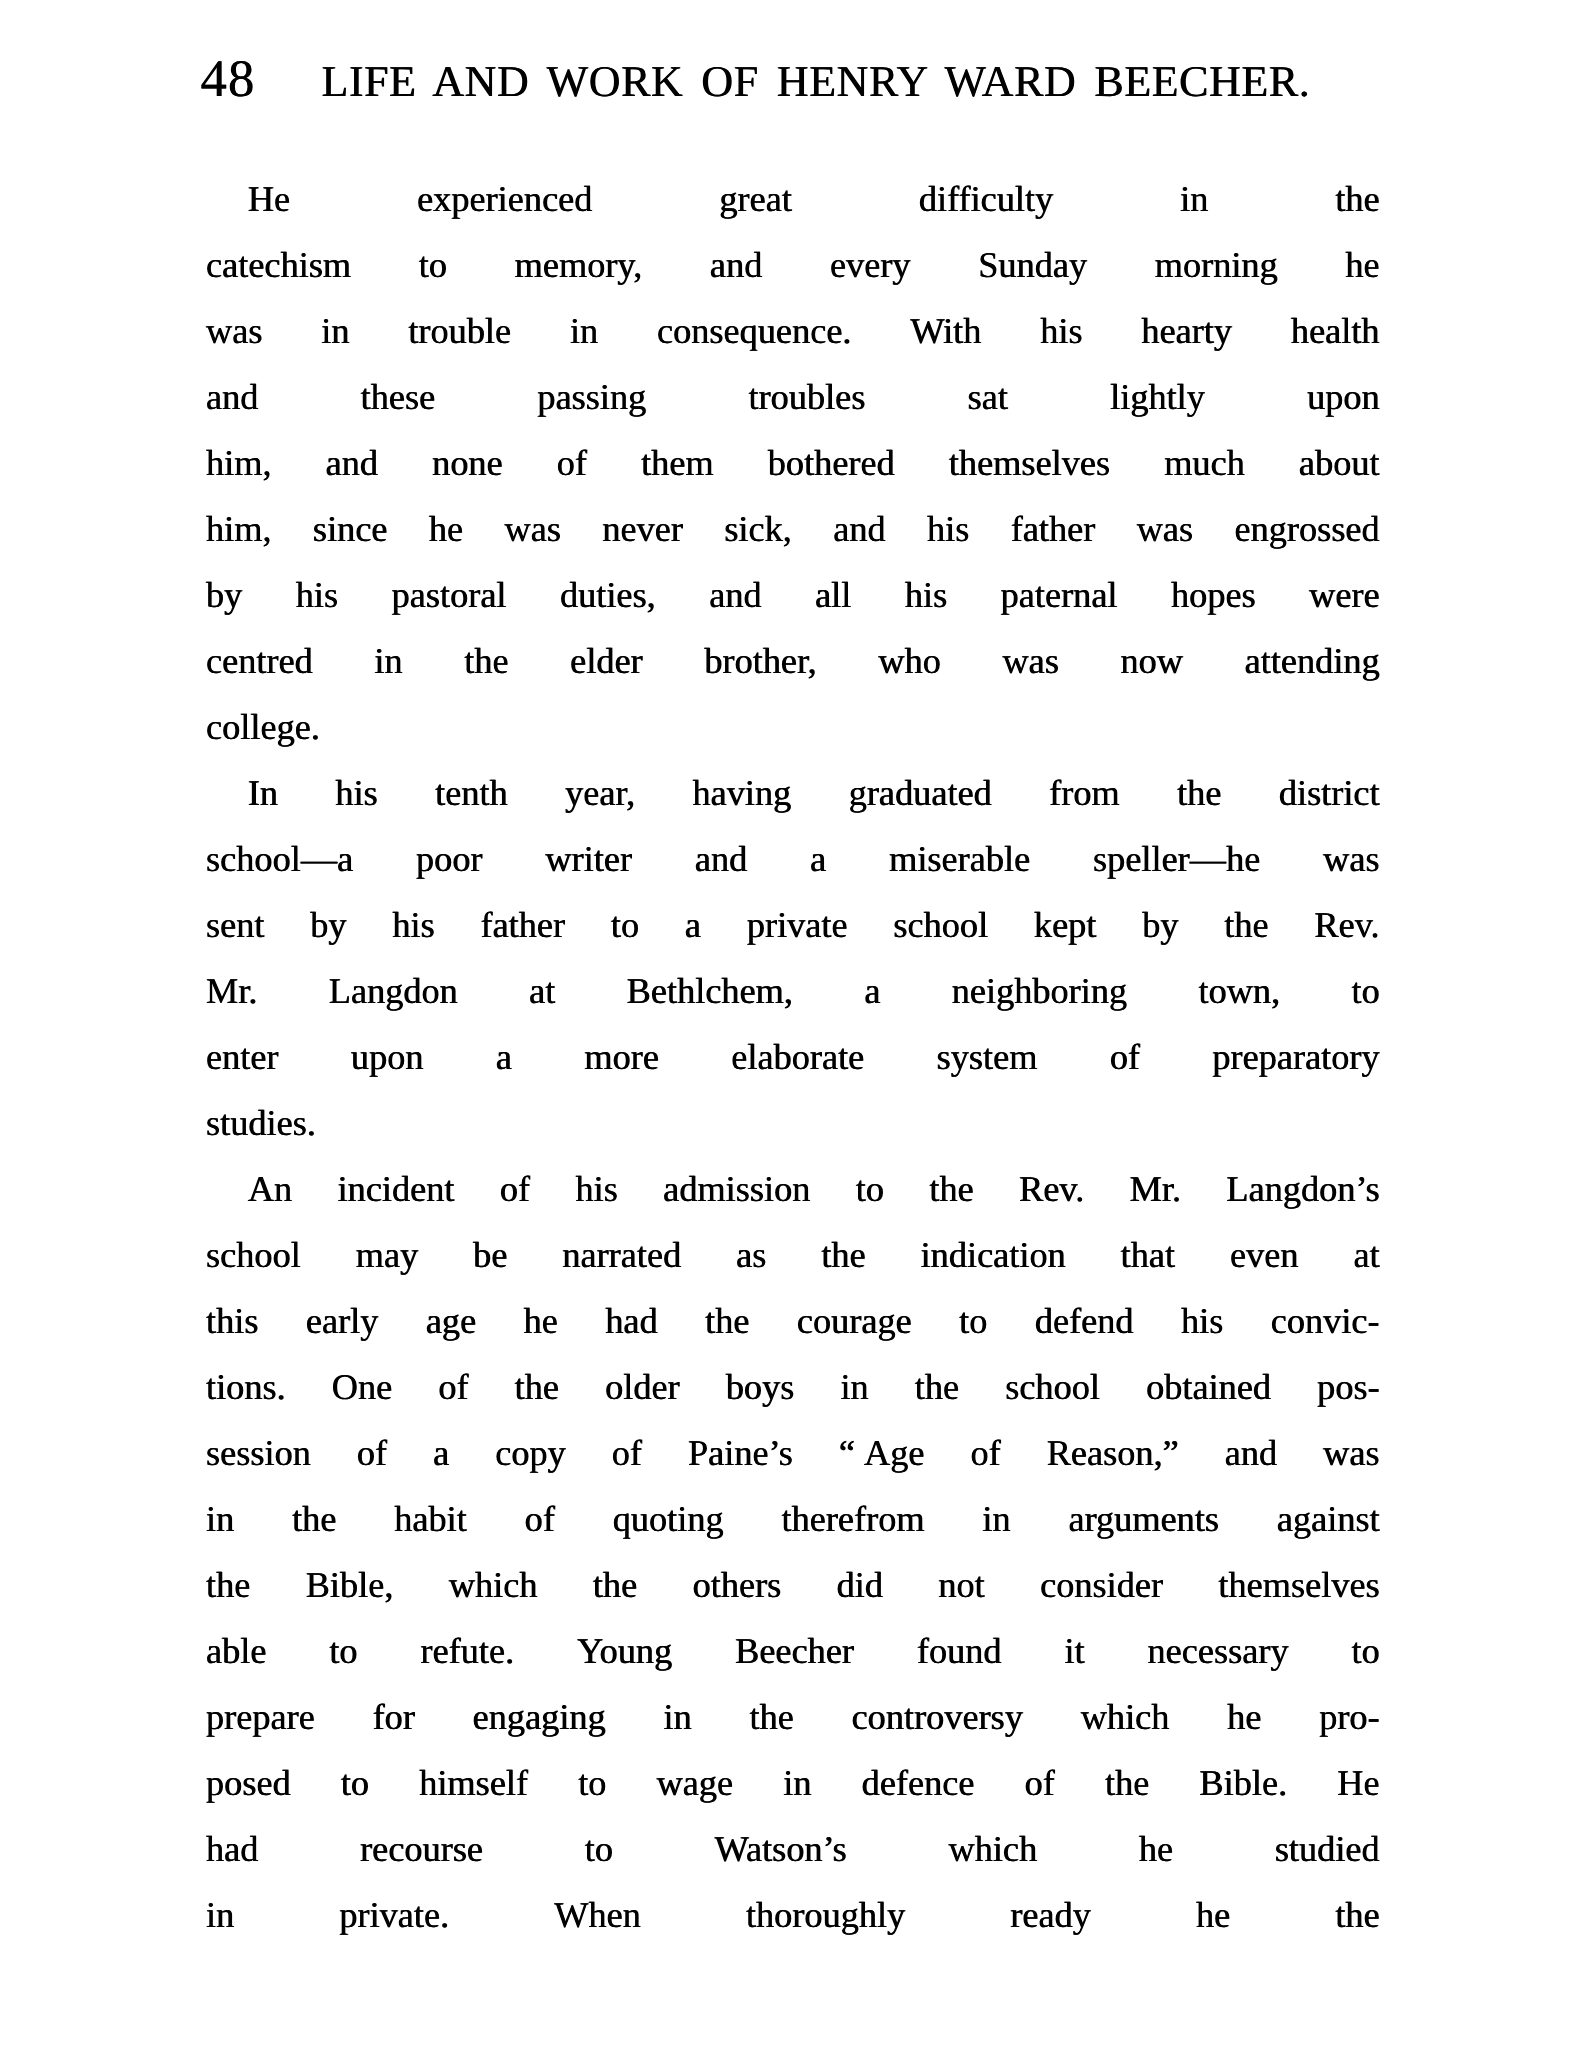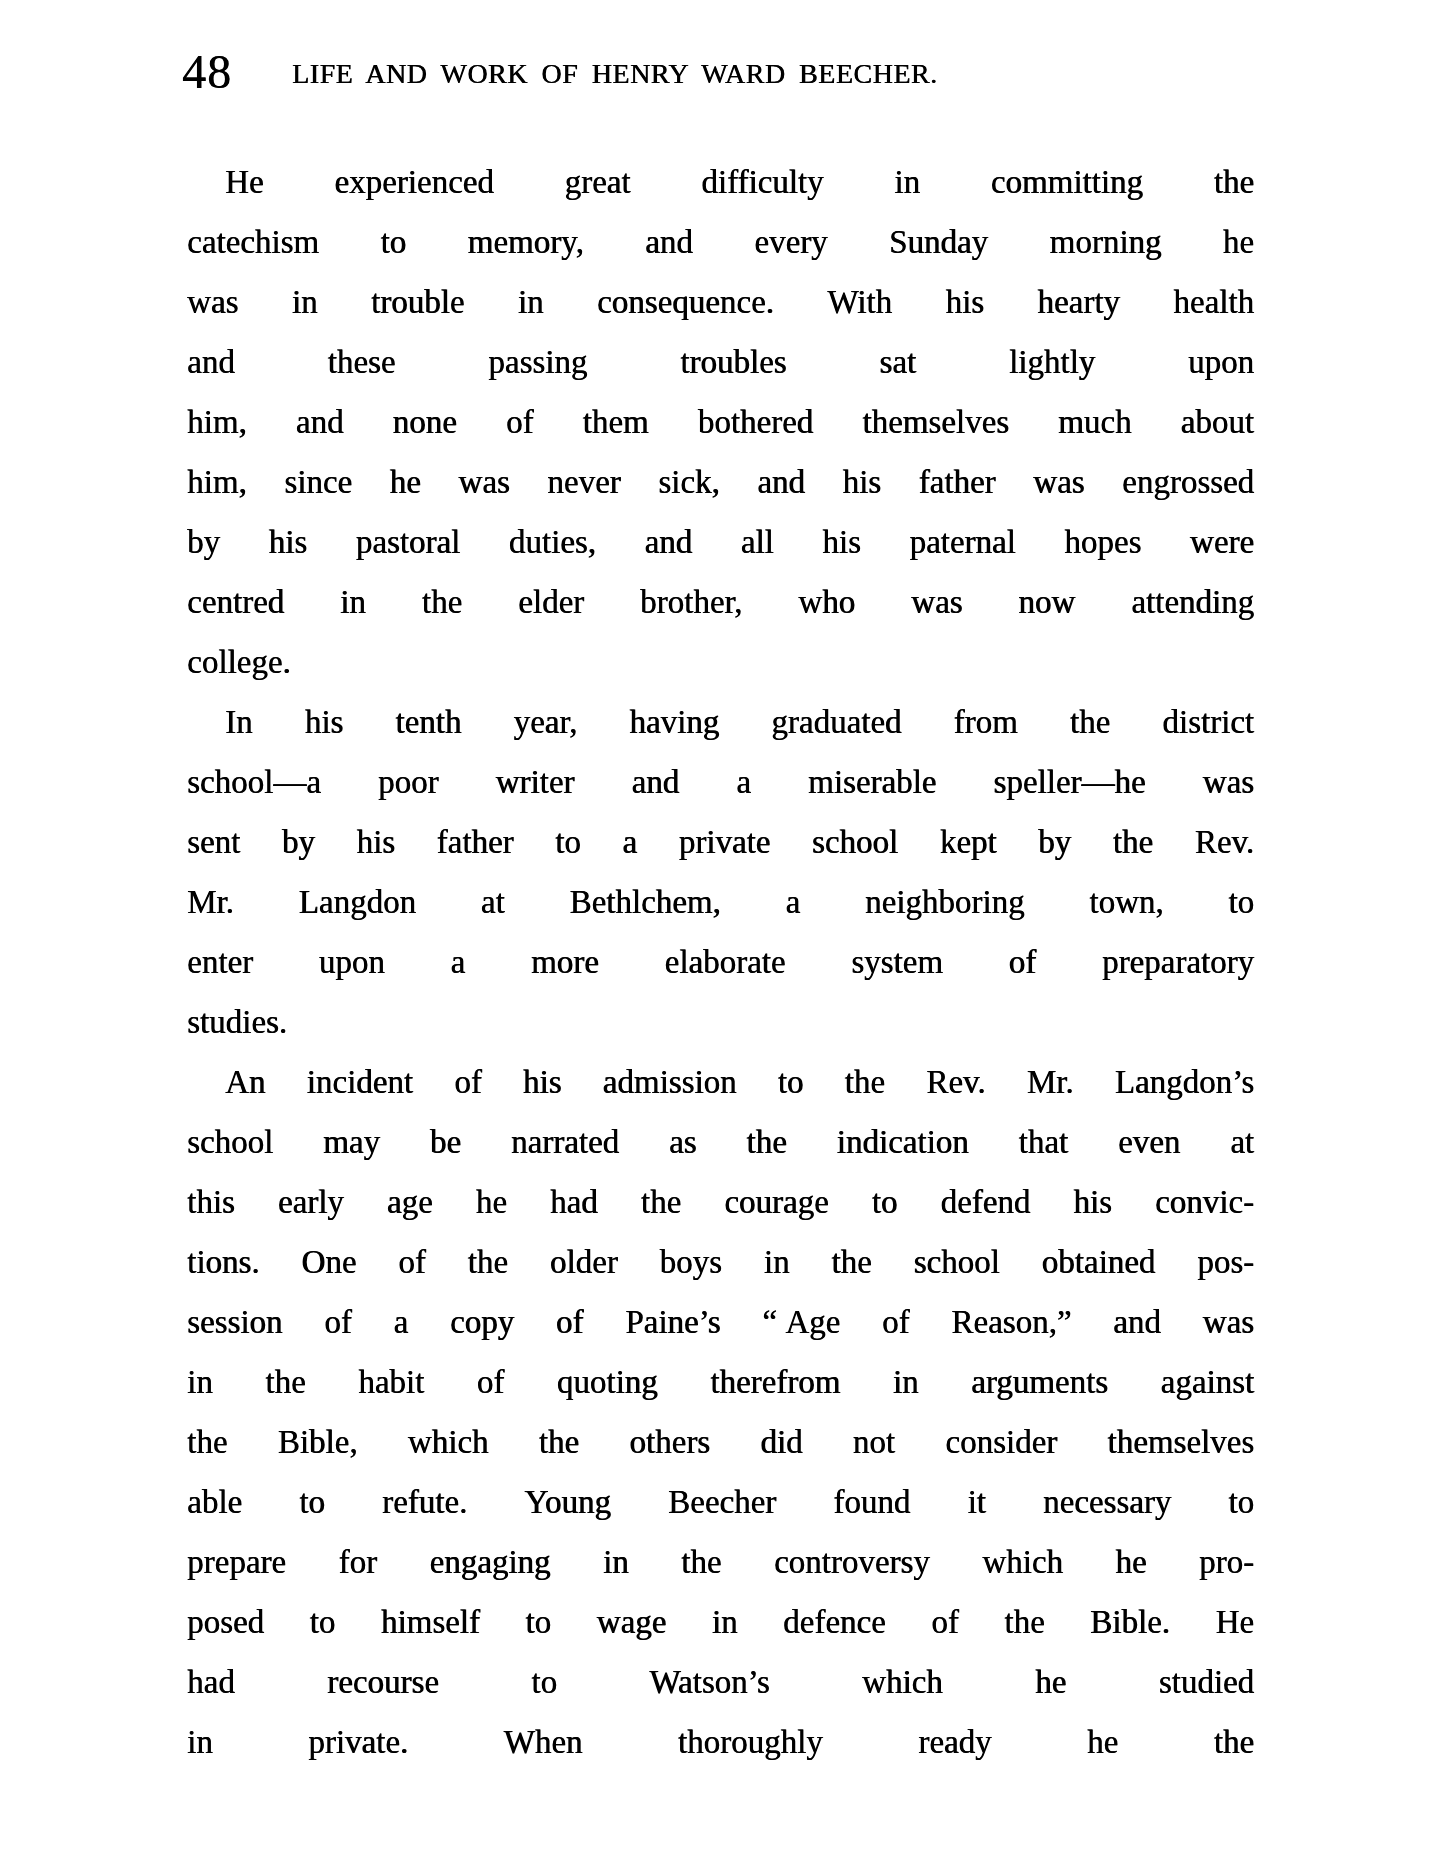--- a/index.html
+++ b/index.html
@@ -23,21 +23,21 @@
     top: 48px;
     font-size: 48px;
     line-height: 1;
     letter-spacing: 1px;
     text-shadow: 0.6px 0 0 currentColor;
   }
   .running-title {
     position: absolute;
     left: 292px;
     top: 54px;
-    font-size: 28px;
+    font-size: 40px;
     line-height: 40px;
     letter-spacing: 0.5px;
     word-spacing: 6px;
     white-space: nowrap;
     text-shadow: 0.6px 0 0 currentColor;
   }
   
   .text-block {
     position: absolute;
     left: 187px;
@@ -65,21 +65,20 @@
 <div class="page">
   <span class="folio">48</span>
   <span class="running-title">LIFE AND WORK OF HENRY WARD BEECHER.</span>
   <div class="text-block">
       <div class="line indent just">
         <span>He</span>
         <span>experienced</span>
         <span>great</span>
         <span>difficulty</span>
         <span>in</span>
-        <span>committing</span>
         <span>the</span>
       </div>
       <div class="line just">
         <span>catechism</span>
         <span>to</span>
         <span>memory,</span>
         <span>and</span>
         <span>every</span>
         <span>Sunday</span>
         <span>morning</span>

